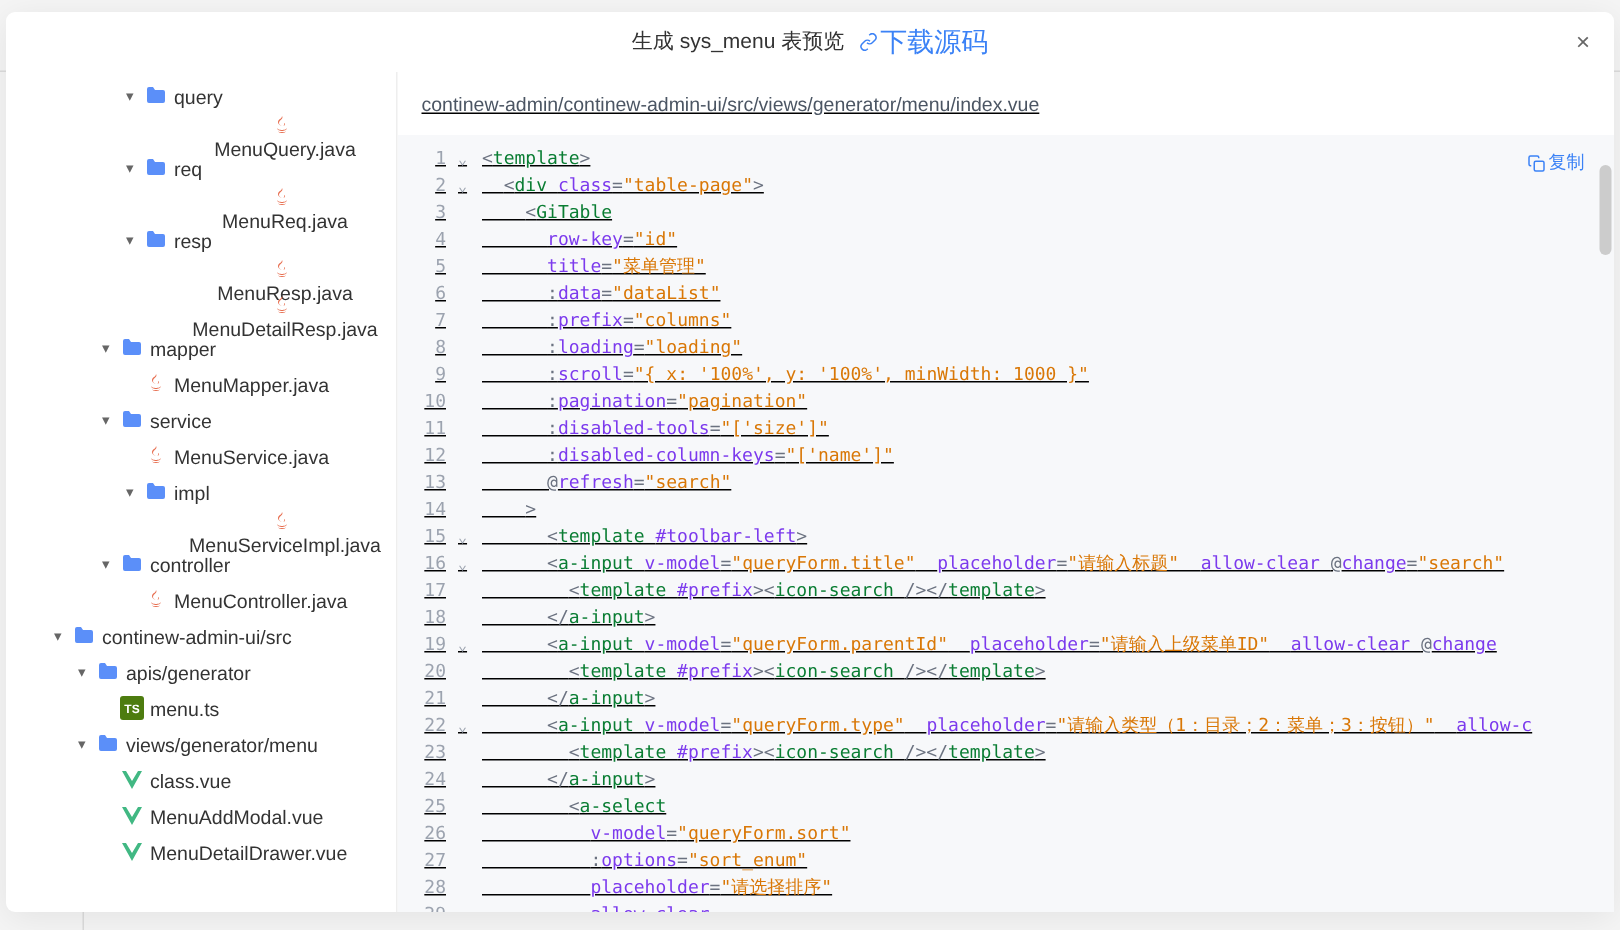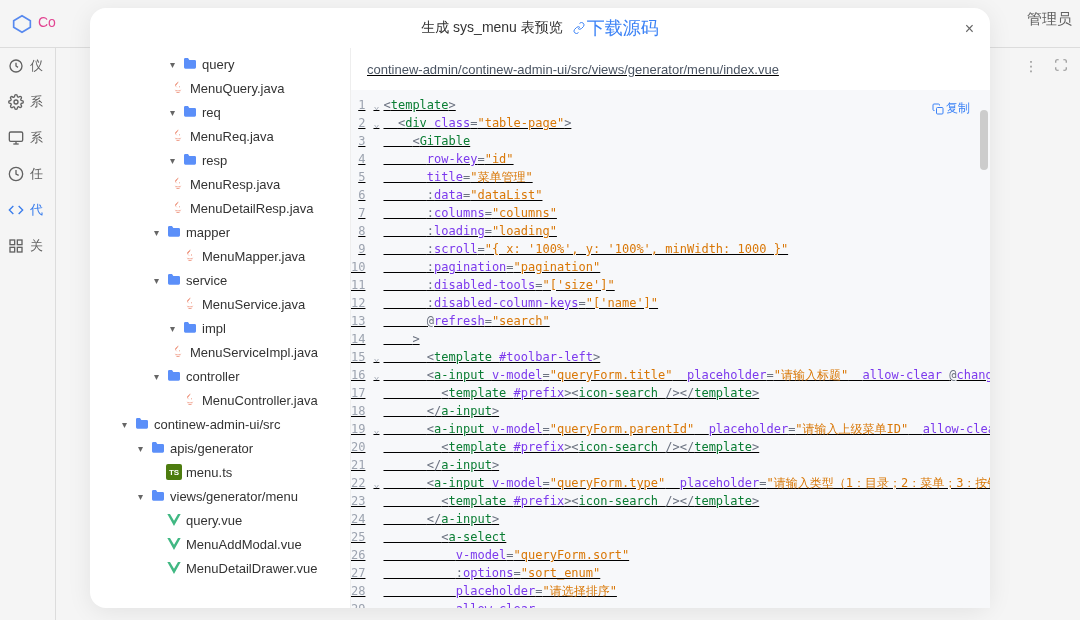--- a/index.html
+++ b/index.html
@@ -10,39 +10,39 @@
     .bg-logo { display: flex; gap: 6px; font-size: 14px; color: #ec4899; }
     .bg-logo-icon { width: 20px; height: 20px; color: #5b8ff9; }
     .bg-sidebar { position: absolute; left: 0; top: 48px; bottom: 0; width: 56px; background: #fff; border-right: 1px solid #e5e5e5; }
     .bg-sidebar-item { height: 36px; display: flex; align-items: center; padding: 0 8px; gap: 6px; font-size: 13px; color: #666; }
     .bg-sidebar-item.active { color: #3b82f6; }
     .bg-sidebar-icon { width: 16px; height: 16px; flex-shrink: 0; }
     .bg-right { position: absolute; right: 8px; top: 10px; font-size: 15px; color: #666; }
     .bg-tb-icons { position: absolute; right: 12px; top: 58px; display: flex; gap: 16px; color: #999; font-size: 14px; }
 
     .modal-overlay { position: absolute; inset: 0; background: rgba(0,0,0,0.04); display: flex; align-items: flex-start; justify-content: center; padding-top: 8px; }
-    .modal { background: #fff; width: 900px; height: 600px; border-radius: 16px; box-shadow: 0 4px 24px rgba(0,0,0,0.08); display: flex; flex-direction: column; }
+    .modal { background: #fff; width: 1072px; height: 600px; border-radius: 6px; box-shadow: 0 4px 24px rgba(0,0,0,0.08); display: flex; flex-direction: column; }
     .modal-header { height: 40px; display: flex; align-items: center; justify-content: center; position: relative; border-bottom: 1px solid transparent; }
     .modal-title { font-size: 14px; font-weight: 500; color: #333; }
     .modal-download { font-size: 18px; color: #3b82f6; margin-left: 10px; cursor: pointer; display: inline-flex; align-items: center; gap: 2px; }
     .modal-close { position: absolute; right: 16px; top: 12px; font-size: 16px; color: #666; cursor: pointer; }
     
     .modal-body { flex: 1; display: flex; overflow: hidden; }
     .tree-panel { width: 260px; overflow-y: auto; padding: 4px 0; }
     .code-panel { flex: 1; display: flex; flex-direction: column; overflow: hidden; border-left: 1px solid #eee; text-decoration: underline; }
     
     .tree-item { display: flex; align-items: center; height: 24px; font-size: 13px; color: #333; cursor: pointer; white-space: nowrap; }
     .tree-caret { width: 10px; font-size: 10px; color: #666; margin-right: 2px; display: inline-block; }
     .tree-icon { width: 16px; height: 16px; margin-right: 4px; flex-shrink: 0; }
     .tree-label { font-size: 13px; }
     .i-folder { fill: #5b8ff9; }
     .i-java { fill: #e76f51; }
     .i-ts { background: #4d7c0f; color: #fff; font-size: 8px; font-weight: bold; display: inline-flex; align-items: center; justify-content: center; border-radius: 2px; }
     .i-vue { fill: #41b883; } .pad-2 { padding-left: 32px; } .pad-3 { padding-left: 48px; }
-    .pad-4 { padding-left: 64px; } .pad-5 { padding-left: 80px; } .pad-6 { padding-left: 68px; }
+    .pad-4 { padding-left: 64px; } .pad-5 { padding-left: 80px; } .pad-6 { padding-left: 112px; flex-direction: column; }
     
     .path-bar { height: 42px; display: flex; align-items: center; padding: 0 16px; font-size: 13px; color: #4b5563; font-weight: 400; }
     .code-area { flex: 1; background: #f7f8fa; overflow: auto; position: relative; font-family: "SFMono-Regular", Consolas, monospace; }
     .copy-btn { position: absolute; right: 20px; top: 10px; font-size: 12px; color: #3b82f6; cursor: pointer; display: flex; align-items: center; gap: 2px; z-index: 2; }
     .code-table { display: table; width: 100%; font-size: 12px; line-height: 1.5; padding: 6px 0; }
     .code-row { display: table-row; }
     .ln { display: table-cell; width: 40px; text-align: right; padding-right: 8px; color: #9ca3af; user-select: none; }
     .fold { display: table-cell; width: 12px; color: #9ca3af; font-size: 10px; }
     .cd { display: table-cell; white-space: pre; padding-left: 4px; color: #4b5563; }
     .t-tag { color: #0a7d33; }
@@ -263,21 +263,21 @@
             <svg class="tree-icon i-folder" viewBox="0 0 24 24">
               <path d="M3 5a2 2 0 012-2h4l2 3h8a2 2 0 012 2v9a2 2 0 01-2 2H5a2 2 0 01-2-2V5z"></path>
             </svg>
             <span class="tree-label">views/generator/menu</span>
           </div>
           <div class="tree-item pad-4">
             <span class="tree-caret"></span>
             <svg class="tree-icon i-vue" viewBox="0 0 24 24">
               <path d="M2 3h4l6 10L18 3h4L12 21 2 3z"></path>
             </svg>
-            <span class="tree-label">query.vue</span>
+            <span class="tree-label">class.vue</span>
           </div>
           <div class="tree-item pad-4">
             <span class="tree-caret"></span>
             <svg class="tree-icon i-vue" viewBox="0 0 24 24">
               <path d="M2 3h4l6 10L18 3h4L12 21 2 3z"></path>
             </svg>
             <span class="tree-label">MenuAddModal.vue</span>
           </div>
           <div class="tree-item pad-4">
             <span class="tree-caret"></span>
@@ -324,21 +324,21 @@
                 <span class="cd">      <span class="t-attr">title</span><span class="t-punc">=</span><span class="t-str">"菜单管理"</span></span>
               </div>
               <div class="code-row">
                 <span class="ln">6</span>
                 <span class="fold"></span>
                 <span class="cd">      <span class="t-punc">:</span><span class="t-attr">data</span><span class="t-punc">=</span><span class="t-str">"dataList"</span></span>
               </div>
               <div class="code-row">
                 <span class="ln">7</span>
                 <span class="fold"></span>
-                <span class="cd">      <span class="t-punc">:</span><span class="t-attr">columns</span><span class="t-punc">=</span><span class="t-str">"columns"</span></span>
+                <span class="cd">      <span class="t-punc">:</span><span class="t-attr">prefix</span><span class="t-punc">=</span><span class="t-str">"columns"</span></span>
               </div>
               <div class="code-row">
                 <span class="ln">8</span>
                 <span class="fold"></span>
                 <span class="cd">      <span class="t-punc">:</span><span class="t-attr">loading</span><span class="t-punc">=</span><span class="t-str">"loading"</span></span>
               </div>
               <div class="code-row">
                 <span class="ln">9</span>
                 <span class="fold"></span>
                 <span class="cd">      <span class="t-punc">:</span><span class="t-attr">scroll</span><span class="t-punc">=</span><span class="t-str">"{ x: '100%', y: '100%', minWidth: 1000 }"</span></span>

